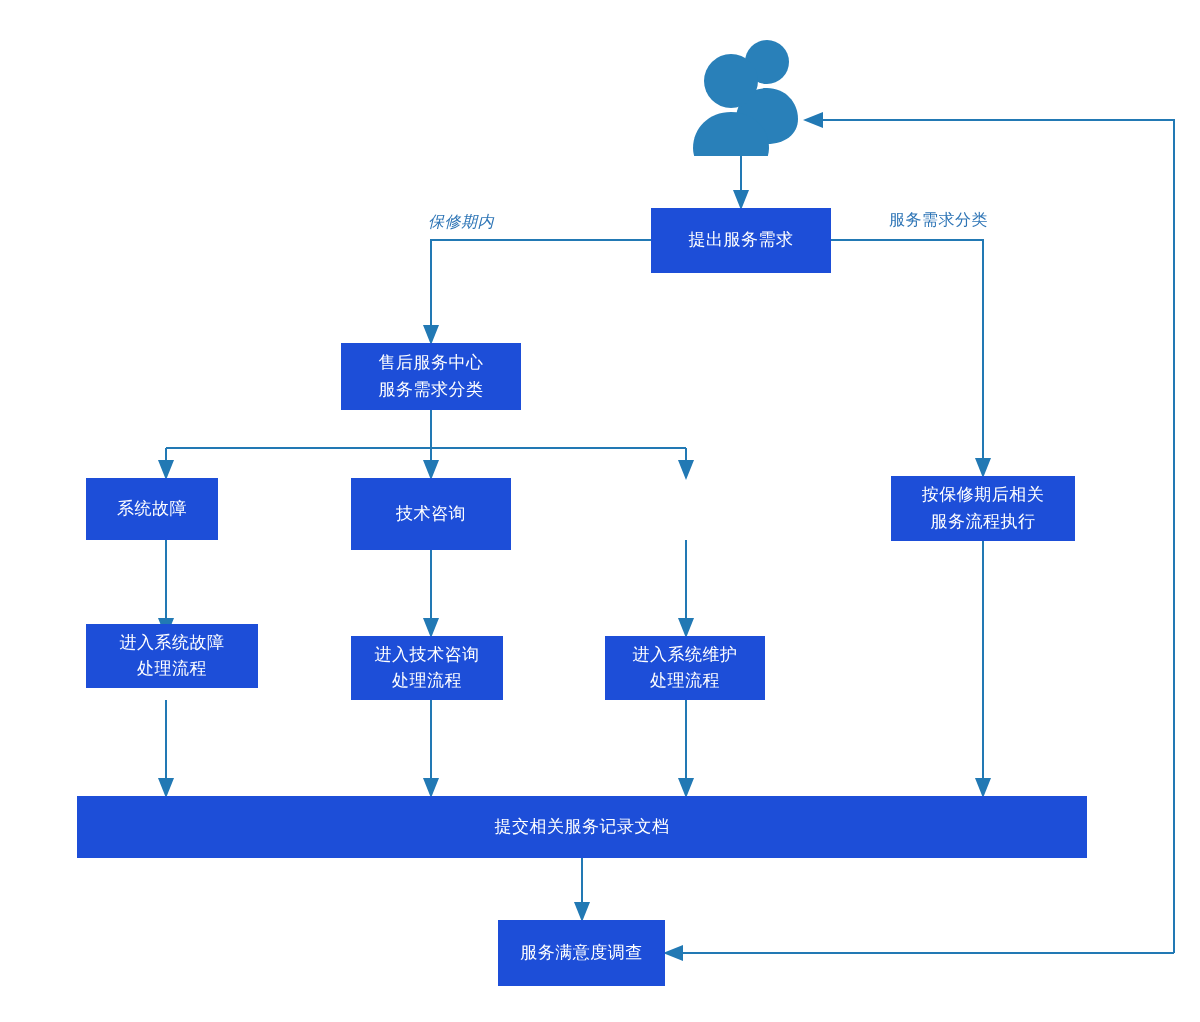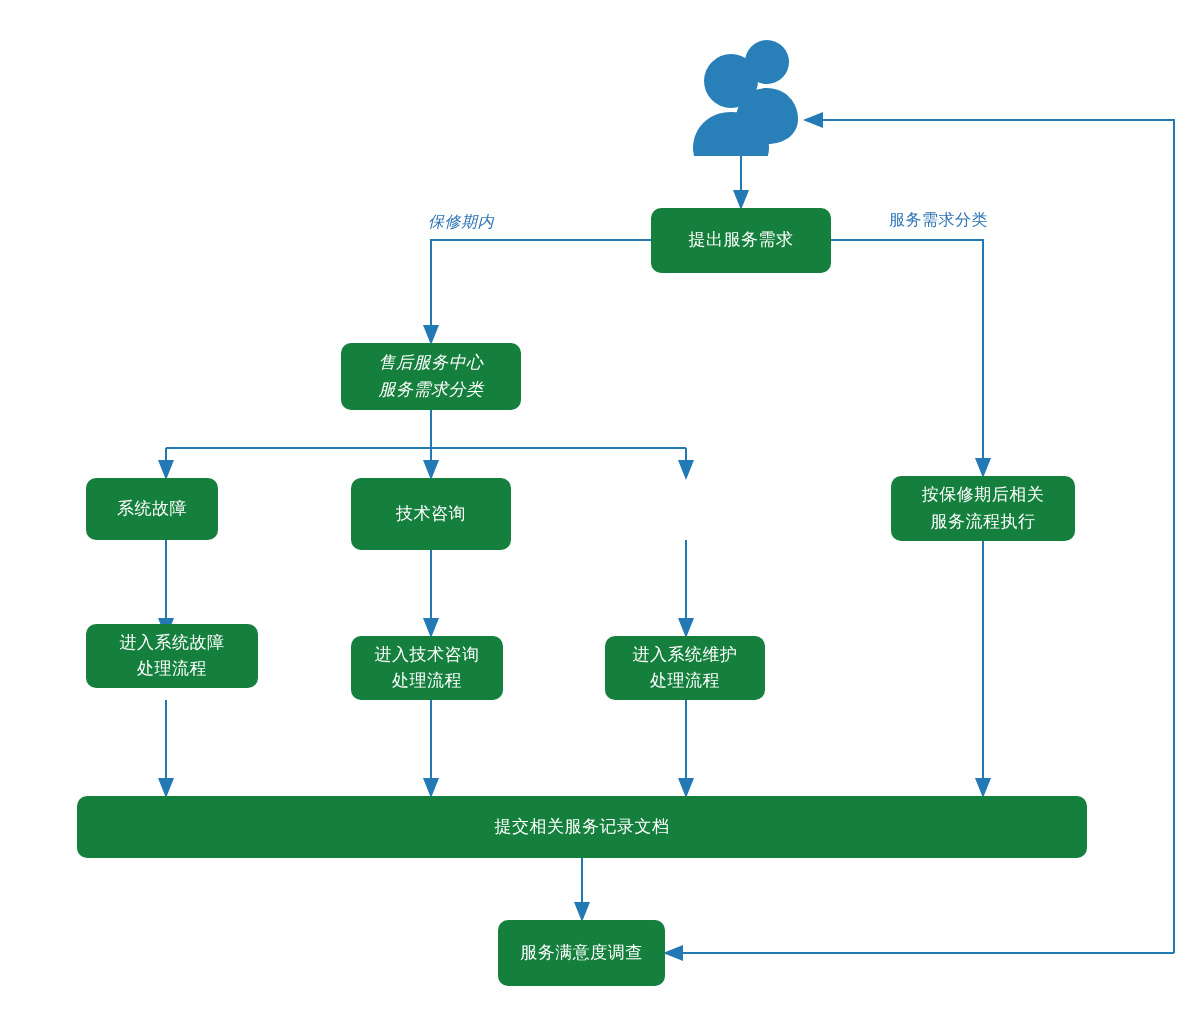--- a/index.html
+++ b/index.html
@@ -14,32 +14,31 @@
   #canvas {
     position: relative;
     width: 1200px;
     height: 1022px;
     background: #ffffff;
     overflow: hidden;
   }
   .node {
     position: absolute;
     box-sizing: border-box;
-    background: #15803d;
+    background: #1d4ed8;
     color: #ffffff;
     display: flex;
     align-items: center;
     justify-content: center;
     text-align: center;
     font-size: 17px;
     line-height: 1.55;
     letter-spacing: 0.5px;
     white-space: pre-line;
     z-index: 3;
-    border-radius: 10px;
   }
   .edge-label {
     position: absolute;
     color: #2e75b6;
     font-size: 16px;
     letter-spacing: 0.5px;
     white-space: nowrap;
     z-index: 4;
   }
   svg.wires {
@@ -100,21 +99,21 @@
     <g fill="#2980b9">
       <circle cx="79" cy="26" r="22"></circle>
       <path d="M79,52 C97,52 110,66 110,83 C110,98 97,108 79,108 C61,108 48,98 48,83 C48,66 61,52 79,52 Z"></path>
       <circle cx="43" cy="45" r="27"></circle>
       <path d="M43,76 C65,76 81,92 81,112 C81,130 65,142 43,142 C21,142 5,130 5,112 C5,92 21,76 43,76 Z"></path>
     </g>
   </svg>
 
   <div class="node" style="left:651px; top:208px; width:180px; height:65px;">提出服务需求</div>
 
-  <div class="node" style="left:341px; top:343px; width:180px; height:67px;font-style:italic;">售后服务中心
+  <div class="node" style="left:341px; top:343px; width:180px; height:67px;">售后服务中心
 服务需求分类</div>
 
   <div class="node" style="left:86px; top:478px; width:132px; height:62px;">系统故障</div>
 
   <div class="node" style="left:351px; top:478px; width:160px; height:72px;">技术咨询</div>
 
 
   <div class="node" style="left:891px; top:476px; width:184px; height:65px;">按保修期后相关
 服务流程执行</div>
 

